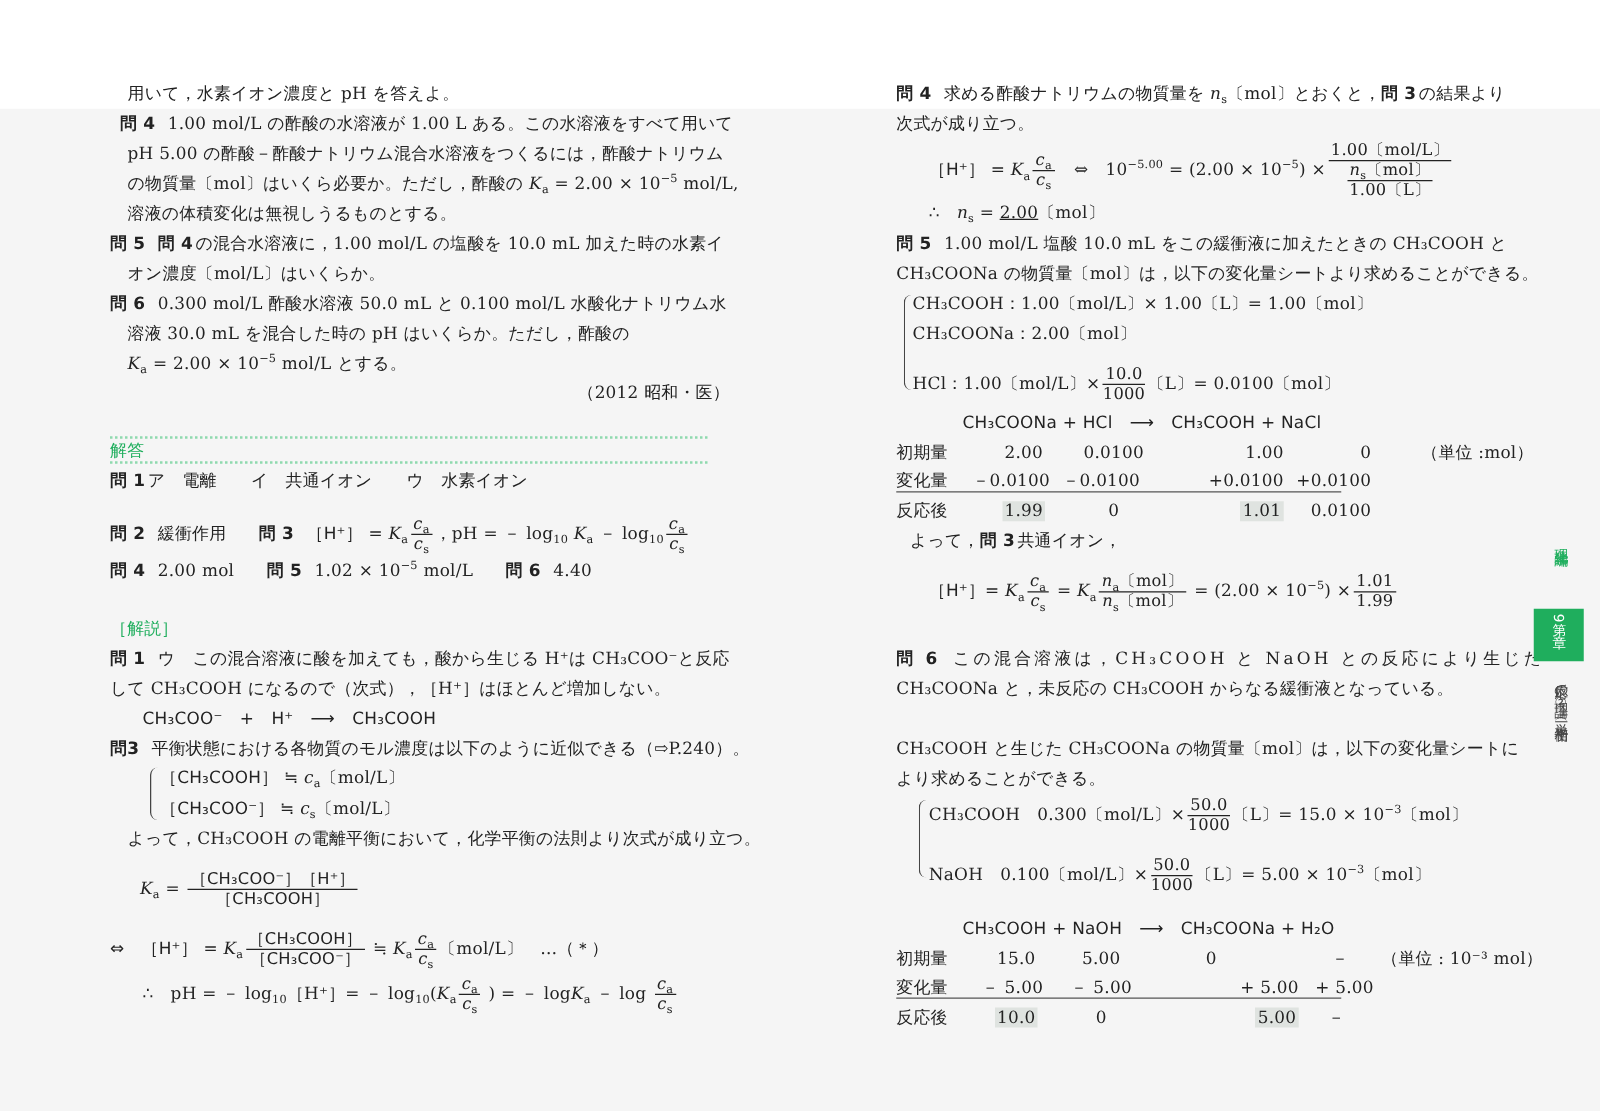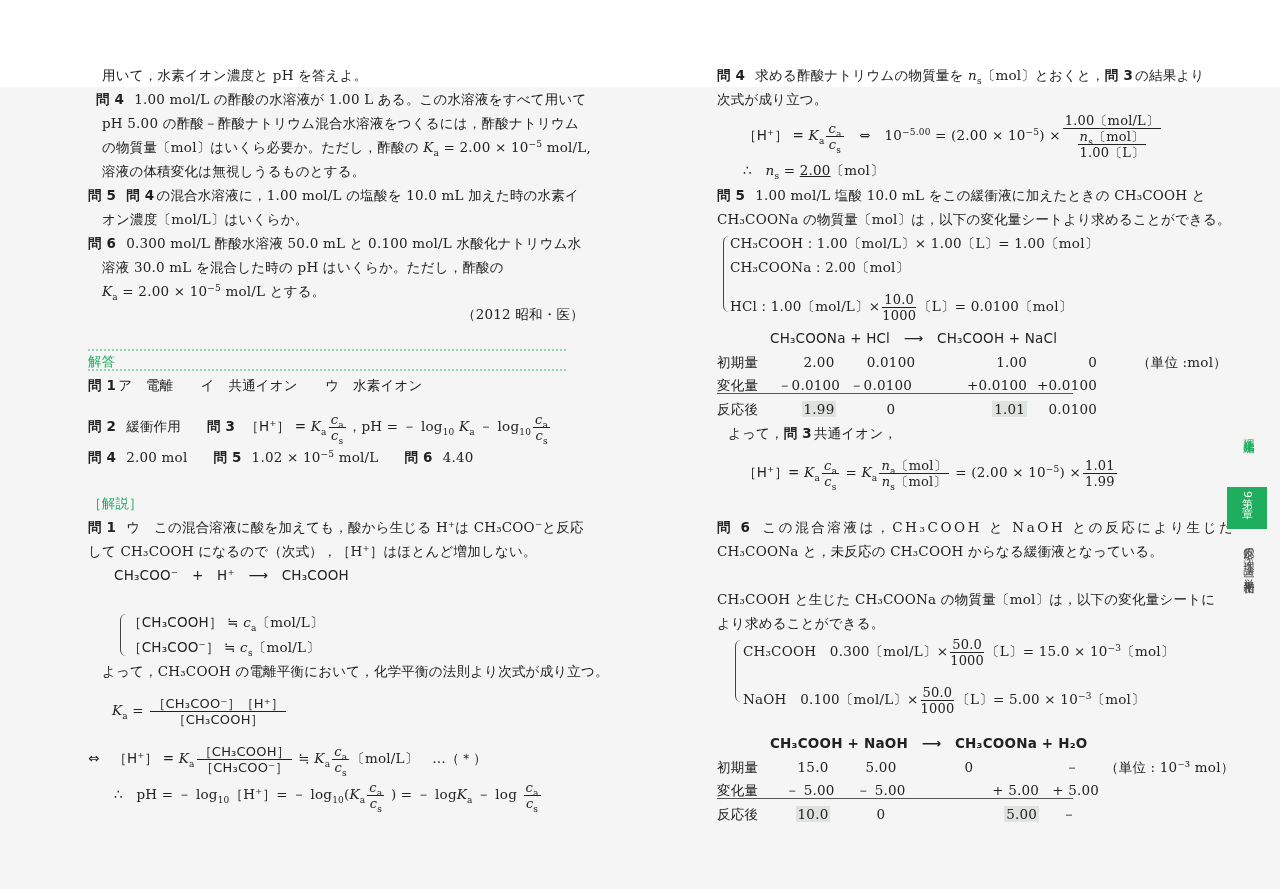--- a/index.html
+++ b/index.html
@@ -62,20 +62,21 @@
   <div class="line" style="left:88px;top:412px;"><span class="q">問 2</span><span>緩衝作用</span><span style="display:inline-block;width:26px;"></span><span class="q">問 3</span><span class="sans">［H⁺］ = </span><i>K</i><sub>a</sub><span class="frac"><span class="num"><i>c</i><sub>a</sub></span><span><i>c</i><sub>s</sub></span></span><span>，pH = － log</span><sub>10</sub> <i>K</i><sub>a</sub><span> － log</span><sub>10</sub><span class="frac"><span class="num"><i>c</i><sub>a</sub></span><span><i>c</i><sub>s</sub></span></span></div>
 
   <div class="line" style="left:88px;top:447px;"><span class="q">問 4</span><span>2.00 mol</span><span style="display:inline-block;width:26px;"></span><span class="q">問 5</span><span>1.02 × 10</span><sup>−5</sup><span> mol/L</span><span style="display:inline-block;width:26px;"></span><span class="q">問 6</span><span>4.40</span></div>
 
   <div class="line green-head" style="left:88px;top:493px;">［解説］</div>
 
   <div class="line" style="left:88px;top:517px;"><span class="q">問 1</span><span>ウ　この混合溶液に酸を加えても，酸から生じる H⁺は CH₃COO⁻と反応</span></div>
   <div class="line" style="left:88px;top:541px;">して CH₃COOH になるので（次式），［H⁺］はほとんど増加しない。</div>
   <div class="line sans" style="left:114px;top:565px;">CH₃COO⁻　+　H⁺　⟶　CH₃COOH</div>
 
+  <div class="line" style="left:88px;top:589px;"><span class="q">問3</span><span>平衡状態における各物質のモル濃度は以下のように近似できる（⇨P.240）。</span></div>
   <div class="brace" style="left:120px;top:614px;height:42px;"></div>
   <div class="line" style="left:128px;top:612px;"><span class="sans">［CH₃COOH］ ≒ </span><i>c</i><sub>a</sub><span>〔mol/L〕</span></div>
   <div class="line" style="left:128px;top:637px;"><span class="sans">［CH₃COO⁻］ ≒ </span><i>c</i><sub>s</sub><span>〔mol/L〕</span></div>
   <div class="line" style="left:102px;top:661px;">よって，CH₃COOH の電離平衡において，化学平衡の法則より次式が成り立つ。</div>
 
   <div class="line" style="left:112px;top:696px;"><i>K</i><sub>a</sub> = <span class="frac sans"><span class="num">［CH₃COO⁻］［H⁺］</span><span>［CH₃COOH］</span></span></div>
 
   <div class="line" style="left:88px;top:744px;"><span class="sans">⇔　［H⁺］ = </span><i>K</i><sub>a</sub><span class="frac sans"><span class="num">［CH₃COOH］</span><span>［CH₃COO⁻］</span></span> ≒ <i>K</i><sub>a</sub><span class="frac"><span class="num"><i>c</i><sub>a</sub></span><span><i>c</i><sub>s</sub></span></span><span>〔mol/L〕　…（＊）</span></div>
 
   <div class="line" style="left:114px;top:780px;"><span>∴　pH = － log</span><sub>10</sub><span>［H⁺］= － log</span><sub>10</sub><span>(</span><i>K</i><sub>a</sub><span class="frac"><span class="num"><i>c</i><sub>a</sub></span><span><i>c</i><sub>s</sub></span></span><span> ) = － log</span><i>K</i><sub>a</sub><span> － log </span><span class="frac"><span class="num"><i>c</i><sub>a</sub></span><span><i>c</i><sub>s</sub></span></span></div>
@@ -108,21 +109,21 @@
   <div class="line" style="left:103px;top:458px;"><span class="sans">［H⁺］= </span><i>K</i><sub>a</sub><span class="frac"><span class="num"><i>c</i><sub>a</sub></span><span><i>c</i><sub>s</sub></span></span><span> = </span><i>K</i><sub>a</sub><span class="frac"><span class="num"><i>n</i><sub>a</sub><span>〔mol〕</span></span><span><i>n</i><sub>s</sub><span>〔mol〕</span></span></span><span> = (2.00 × 10</span><sup>−5</sup><span>) ×</span><span class="frac"><span class="num">1.01</span><span>1.99</span></span></div>
 
   <div class="line" style="left:77px;top:517px;letter-spacing:2.6px;"><span class="q">問 6</span><span>この混合溶液は，CH₃COOH と NaOH との反応により生じた</span></div>
   <div class="line" style="left:77px;top:541px;">CH₃COONa と，未反応の CH₃COOH からなる緩衝液となっている。</div>
   <div class="line" style="left:77px;top:589px;">CH₃COOH と生じた CH₃COONa の物質量〔mol〕は，以下の変化量シートに</div>
   <div class="line" style="left:77px;top:613px;">より求めることができる。</div>
   <div class="brace" style="left:95px;top:640px;height:62px;"></div>
   <div class="line" style="left:103px;top:637px;"><span>CH₃COOH　0.300〔mol/L〕×</span><span class="frac"><span class="num">50.0</span><span>1000</span></span><span>〔L〕= 15.0 × 10</span><sup>−3</sup><span>〔mol〕</span></div>
   <div class="line" style="left:103px;top:685px;"><span>NaOH　0.100〔mol/L〕×</span><span class="frac"><span class="num">50.0</span><span>1000</span></span><span>〔L〕= 5.00 × 10</span><sup>−3</sup><span>〔mol〕</span></div>
 
-  <div class="line sans" style="left:130px;top:733px;font-weight:bold;"><span>CH₃COOH + NaOH</span>　<span>⟶</span>　<span>CH₃COONa + H₂O</span></div>
+  <div class="line sans" style="left:130px;top:733px;"><span>CH₃COOH + NaOH</span>　<span>⟶</span>　<span>CH₃COONa + H₂O</span></div>
   <div>
     <div class="line" style="left:77px;top:757px;"><span style="display:inline-block;width:66px;">初期量</span><span style="display:inline-block;width:60px;text-align:center;">15.0</span><span style="display:inline-block;width:76px;text-align:center;">5.00</span><span style="display:inline-block;width:100px;text-align:center;">0</span><span style="display:inline-block;width:60px;text-align:right;">－</span><span style="display:inline-block;margin-left:26px;">（単位 : 10⁻³ mol）</span></div>
     <div class="line" style="left:77px;top:780px;"><span style="display:inline-block;width:60px;">変化量</span><span style="display:inline-block;width:66px;text-align:center;">－ 5.00</span><span style="display:inline-block;width:76px;text-align:center;">－ 5.00</span><span style="display:inline-block;width:120px;text-align:right;">+ 5.00</span><span style="display:inline-block;width:60px;text-align:right;">+ 5.00</span></div>
     <div class="tbl-rule" style="left:77px;top:798px;width:356px;"></div>
     <div class="line" style="left:77px;top:804px;"><span style="display:inline-block;width:66px;">反応後</span><span style="display:inline-block;width:60px;text-align:center;"><span class="hl">10.0</span></span><span style="display:inline-block;width:76px;text-align:center;">0</span><span style="display:inline-block;width:120px;text-align:right;"><span class="hl">5.00</span></span><span style="display:inline-block;width:60px;text-align:center;">－</span></div>
   </div>
 
   <div class="pagenum" style="left:584px;">243</div>
 </div>
 

